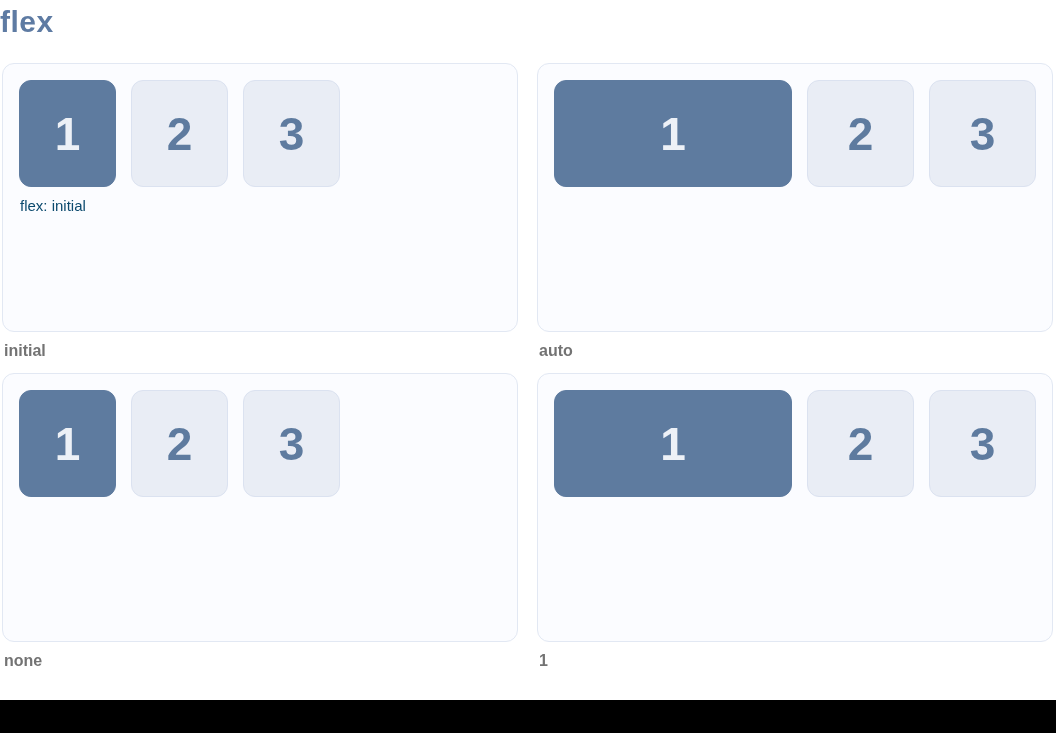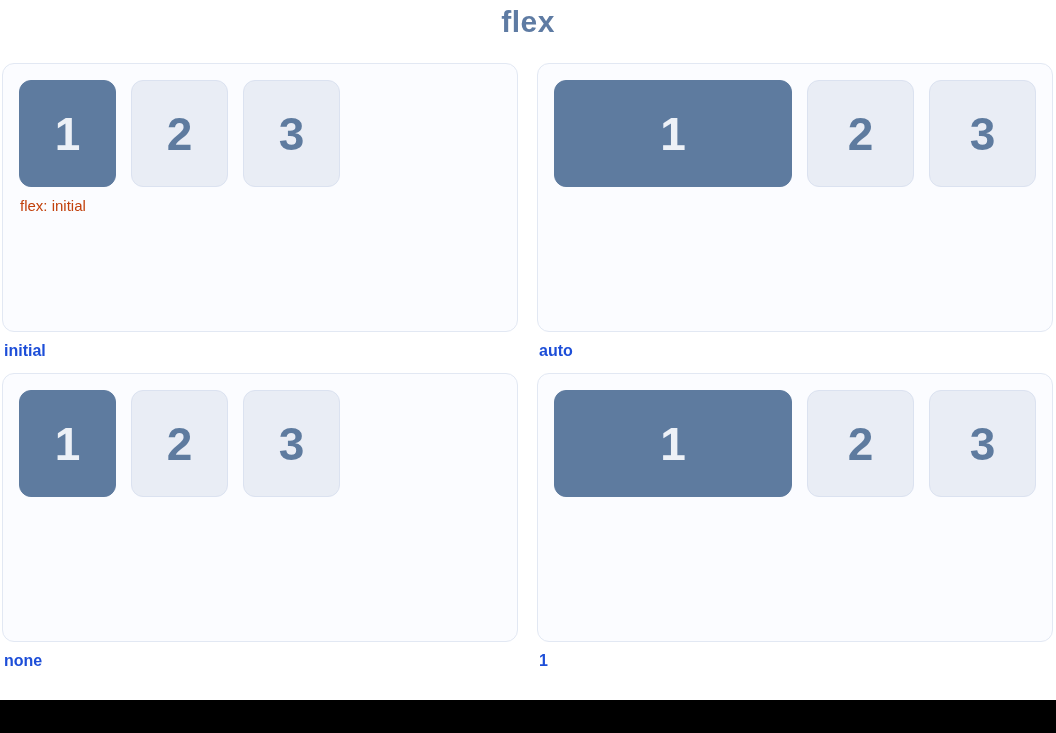--- a/index.html
+++ b/index.html
@@ -5,21 +5,20 @@
   * { margin: 0; padding: 0; box-sizing: border-box; }
   html, body {
     width: 1056px; height: 733px;
     background: #ffffff;
     overflow: hidden;
     font-family: "Liberation Sans", "DejaVu Sans", sans-serif;
     position: relative;
   }
   .page-title {
     margin-top: 4px;
-    text-align: center;
     font-size: 30px;
     line-height: 36px;
     font-weight: 700;
     color: #5e7ba3;
     letter-spacing: 0.5px;
   }
   .examples-grid {
     margin: 23px 3px 0 2px;
     display: grid;
     grid-template-columns: 1fr 1fr;
@@ -47,28 +46,28 @@
     background: #5e7b9f;
     border-color: #5e7b9f;
     color: #edf1f7;
   }
   .grow .box { width: 107px; }
   .grow .box.primary { flex: 1 1 0; }
   .flex-label {
     margin: 10px 0 0 1px;
     font-size: 15px;
     font-weight: 500;
-    color: #c2410c;
+    color: #0c4a6e;
   }
   .caption {
     margin: 9px 0 13px 2px;
     font-size: 16px;
     line-height: 19px;
     font-weight: 700;
-    color: #1d4ed8;
+    color: #737373;
   }
   .footer-bar {
     position: absolute;
     left: 0; top: 700px;
     width: 100%; height: 33px;
     background: #000000;
   }
 </style>
 </head>
 <body>

